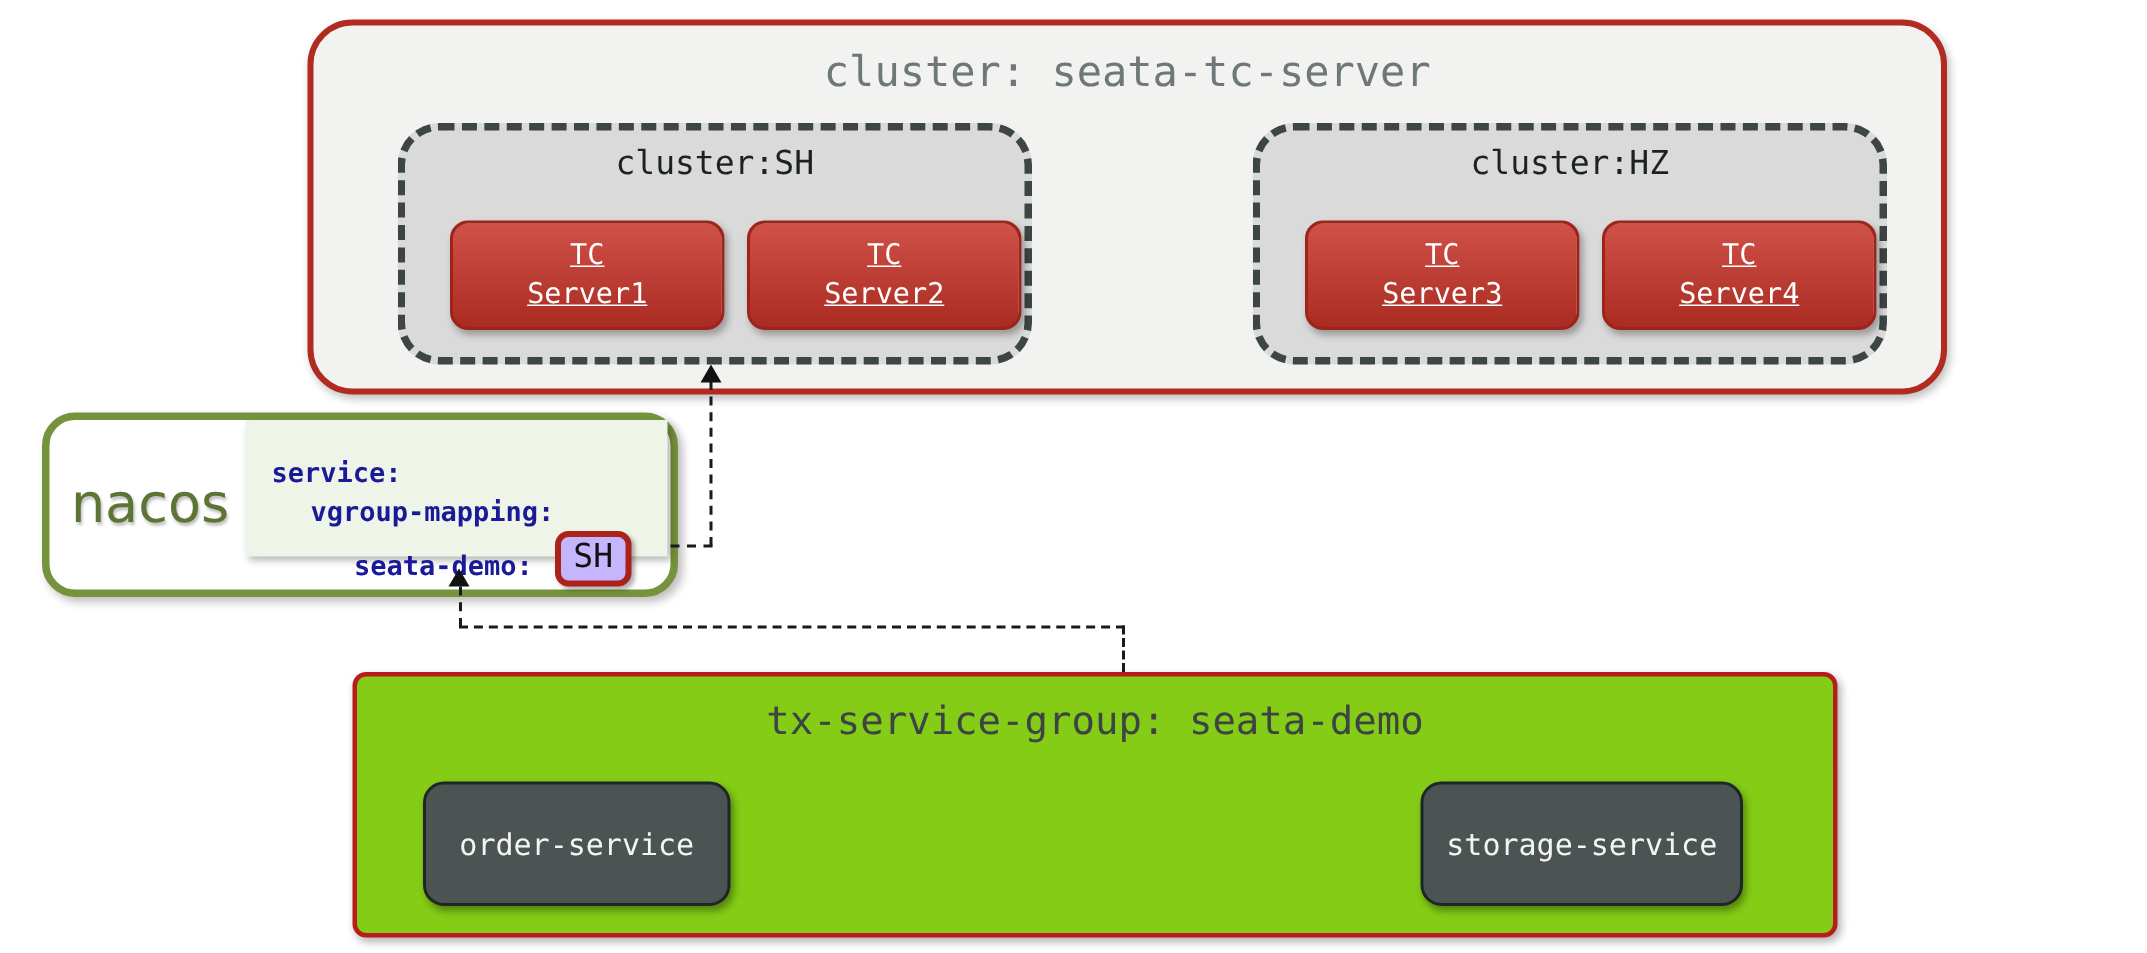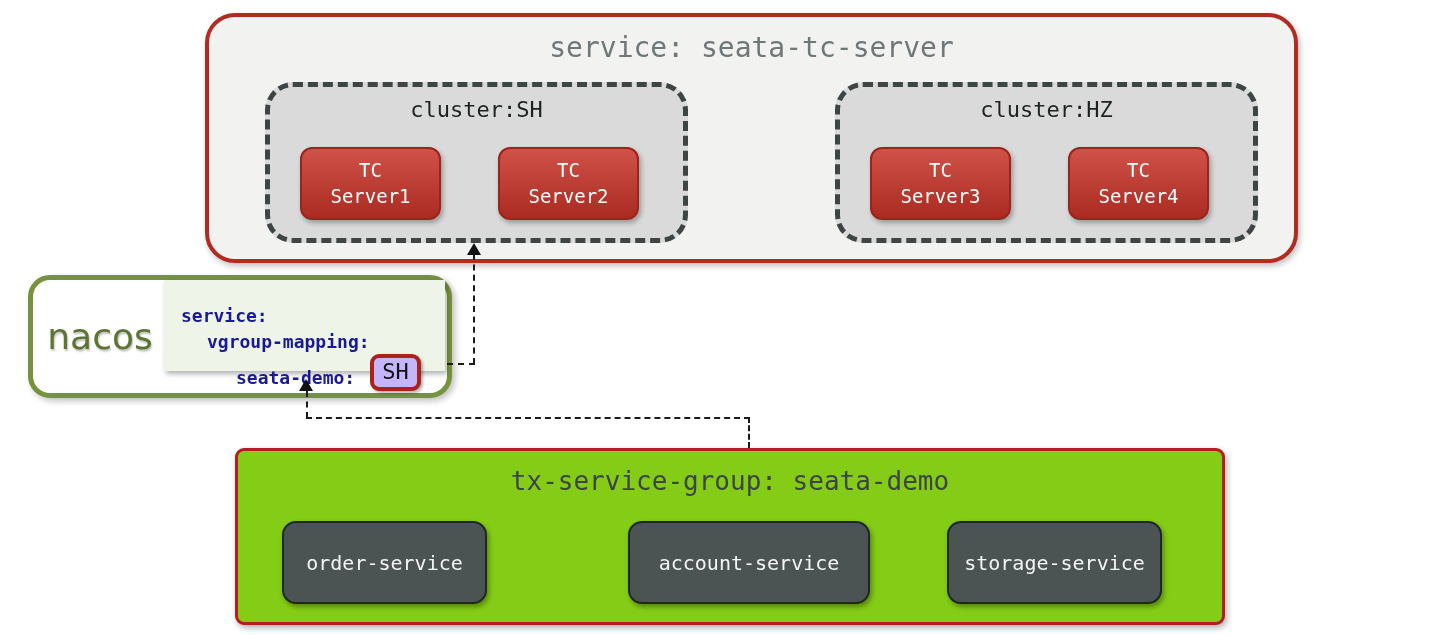--- a/index.html
+++ b/index.html
@@ -20,26 +20,26 @@
     color:#6e7878;
   }
   .cluster{
     background:#dadada;border:5px dashed #3d4545;border-radius:28px;
     top:65px;width:423px;height:161px;
   }
   .cluster-sh{left:56px;}
   .cluster-hz{left:626px;}
   .cluster-label{margin-top:10px;text-align:center;font-size:22px;color:#1c2222;}
   .tc-server{
-    top:60px;width:141px;height:73px;
+    top:60px;width:183px;height:73px;
     background:linear-gradient(180deg,#cf5147 0%,#a92b21 100%);
     border:2px solid #9c241b;border-radius:12px;
     box-shadow:2px 3px 5px rgba(0,0,0,0.3);
     color:#ffffff;font-size:19px;line-height:1.35;
-    display:flex;flex-direction:column;align-items:center;justify-content:center;
+    display:flex;flex-direction:column;align-items:center;justify-content:center;text-decoration:underline;
   }
   .srv-a{left:30px;}
   .srv-b{left:228px;}
 
   
   .nacos-box{
     left:28px;top:275px;width:424px;height:123px;
     background:#ffffff;border:5px solid #75923c;border-radius:22px;
     box-shadow:3px 3px 6px rgba(0,0,0,0.25);
   }
@@ -97,21 +97,21 @@
   .c2-v1{left:306px;top:391px;height:27px;}
   .c2-h{left:306px;top:417px;width:444px;}
   .c2-v2{left:748px;top:417px;height:31px;}
 </style>
 </head>
 <body>
 
 <div class="canvas">
 
   <div class="abs tc-outer">
-    <div class="tc-title">service: seata-tc-server</div>
+    <div class="tc-title">cluster: seata-tc-server</div>
 
     <div class="abs cluster cluster-sh">
       <div class="cluster-label">cluster:SH</div>
       <div class="abs tc-server srv-a">
         <span>TC</span>
         <span>Server1</span>
       </div>
       <div class="abs tc-server srv-b">
         <span>TC</span>
         <span>Server2</span>
@@ -141,23 +141,20 @@
         <span class="chip">SH</span>
       </div>
     </div>
   </div>
 
   <div class="abs tx-box">
     <div class="tx-title">tx-service-group: seata-demo</div>
     <div class="abs svc svc-order">
       <span>order-service</span>
     </div>
-    <div class="abs svc svc-account">
-      <span>account-service</span>
-    </div>
     <div class="abs svc svc-storage">
       <span>storage-service</span>
     </div>
   </div>
 
   <div class="abs dash-h c1-h"></div>
   <div class="abs dash-v c1-v"></div>
   <div class="abs arrow-up c1-arrow"></div>
 
   <div class="abs arrow-up c2-arrow"></div>

